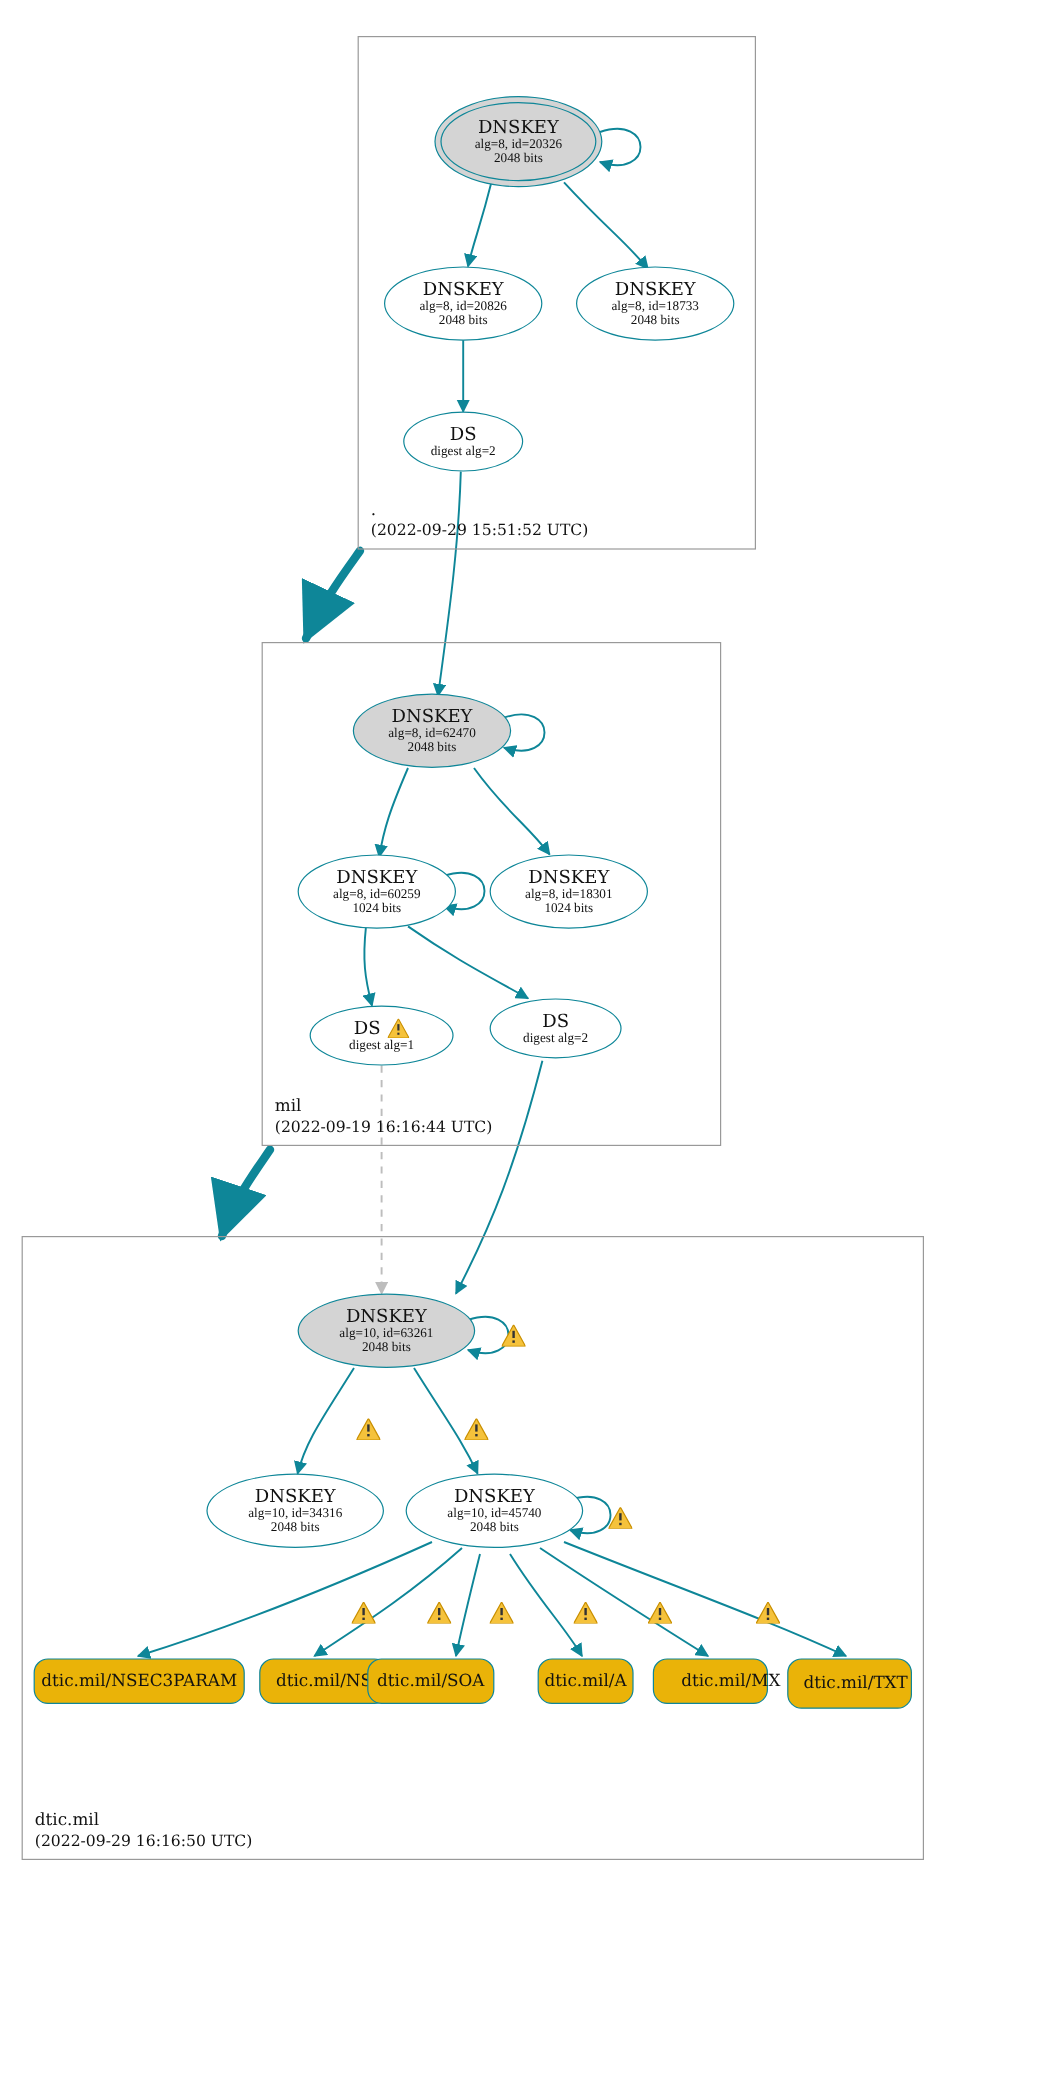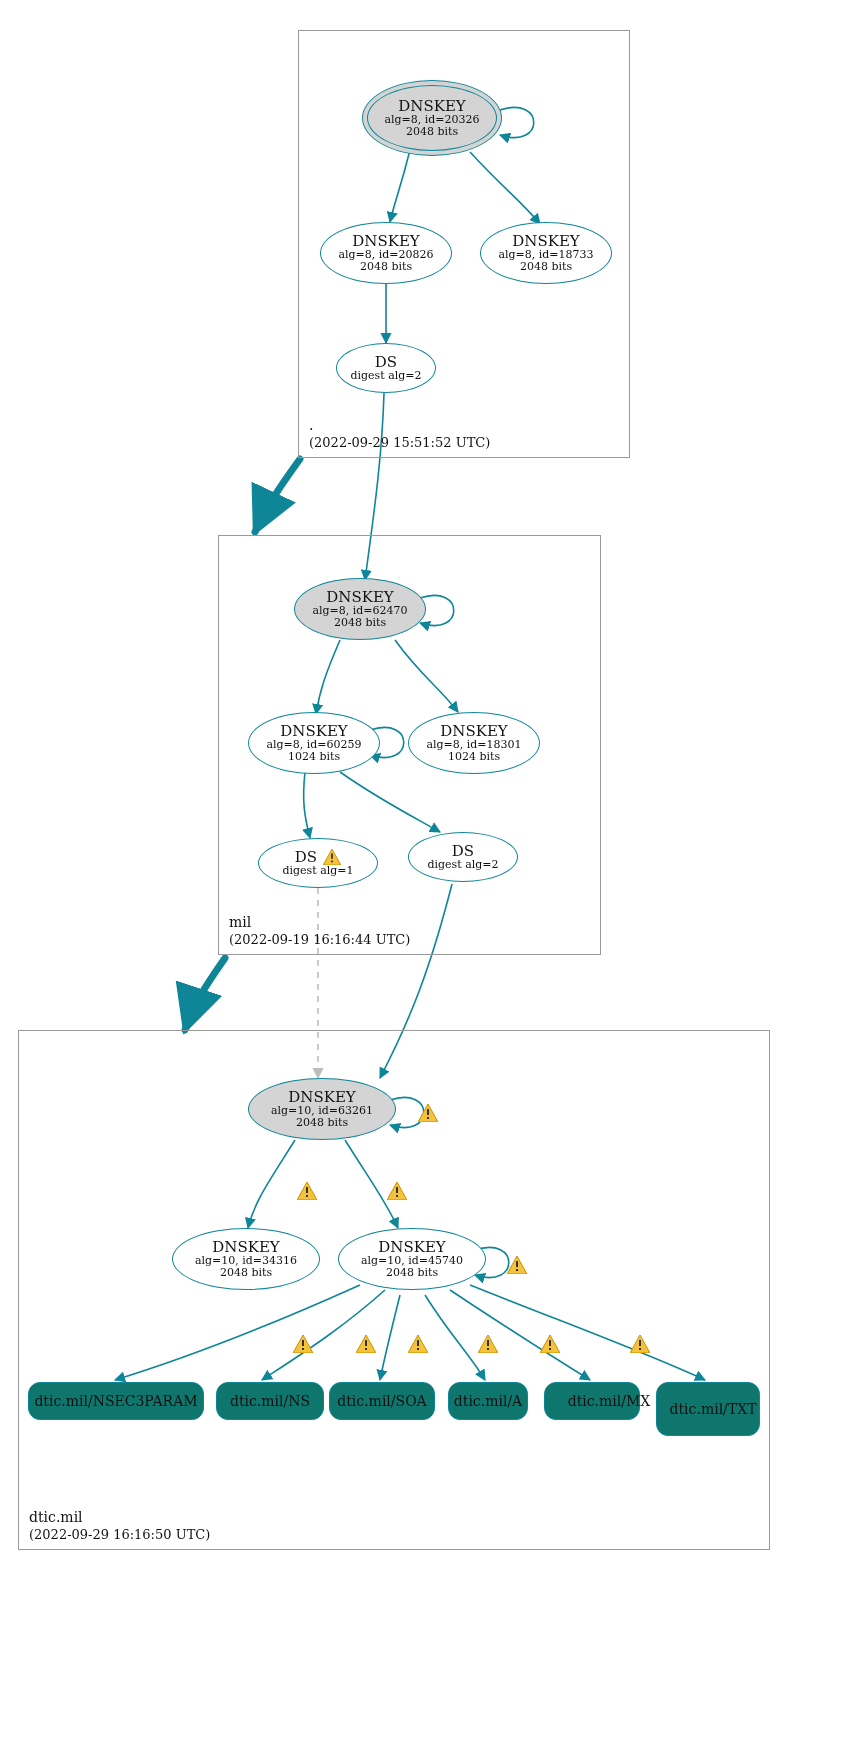--- a/index.html
+++ b/index.html
@@ -57,27 +57,27 @@
     background: #d4d4d4;
   }
   .node.ellipse .inner-double {
     position: absolute;
     border: 1.5px solid #0e8698;
     border-radius: 50%;
     box-sizing: border-box;
     pointer-events: none;
   }
   .node .title { font-size: 15px; }
-  .node .sub   { font-size: 11px; }
+  .node .sub   { font-size: 11px; font-family: Liberation Serif, serif; }
 
   .rr {
     position: absolute;
     border: 1.5px solid #0e8698;
     border-radius: 12px;
-    background: #0f766e;
+    background: #eab308;
     display: flex;
     align-items: center;
     justify-content: center;
     font-size: 14px;
     box-sizing: border-box;
     padding: 0 6px;
     white-space: nowrap;
   }
 
   .warn {
@@ -245,30 +245,30 @@
     <span class="sub">alg=10, id=45740</span>
     <span class="sub">2048 bits</span>
   </div>
 
   <div class="rr" style="left:28px; top:1382px; width:176px; height:38px;">
     <span>dtic.mil/NSEC3PARAM</span>
   </div>
   <div class="rr" style="left:216px; top:1382px; width:108px; height:38px;">
     <span>dtic.mil/NS</span>
   </div>
-  <div class="rr" style="left:329px; top:1382px; width:106px; height:38px;text-align:center;">
+  <div class="rr" style="left:306px; top:1382px; width:106px; height:38px;text-align:center;">
     <span>dtic.mil/SOA</span>
   </div>
   <div class="rr" style="left:448px; top:1382px; width:80px; height:38px;">
     <span>dtic.mil/A</span>
   </div>
   <div class="rr" style="left:544px; top:1382px; width:96px; height:38px;padding-left:40px;">
     <span>dtic.mil/MX</span>
   </div>
-  <div class="rr" style="left:656px; top:1382px; width:104px; height:54px;padding-left:16px;">
+  <div class="rr" style="left:656px; top:1382px; width:104px; height:42px;padding-left:16px;">
     <span>dtic.mil/TXT</span>
   </div>
 
   <svg class="warn" style="left:418px; top:1104px;" viewBox="0 0 20 18">
       <path d="M10 0 L20 18 L0 18 Z" fill="#f5c23b" stroke="#c98f00"></path>
       <rect x="9" y="5" width="2" height="6" fill="#333"></rect>
       <rect x="9" y="13" width="2" height="2" fill="#333"></rect>
     </svg>
   <svg class="warn" style="left:297px; top:1182px;" viewBox="0 0 20 18">
       <path d="M10 0 L20 18 L0 18 Z" fill="#f5c23b" stroke="#c98f00"></path>

